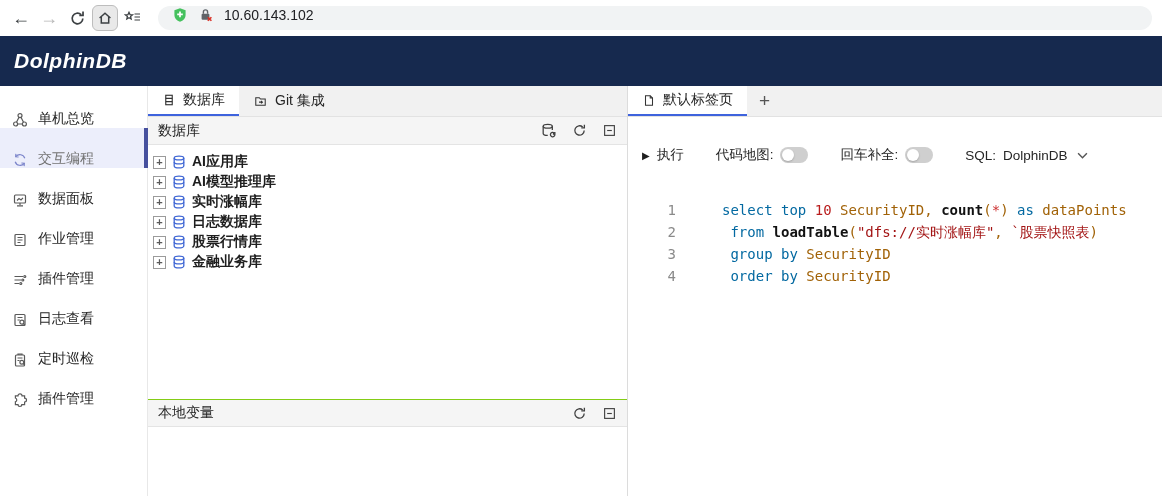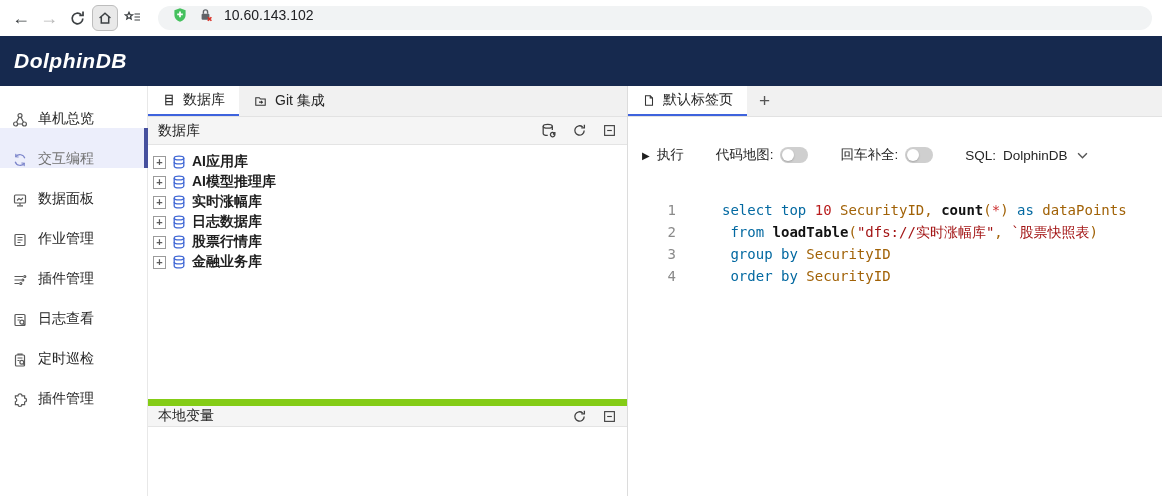--- a/index.html
+++ b/index.html
@@ -37,21 +37,21 @@
   
   .middle { width:480px; flex:0 0 auto; display:flex; flex-direction:column; border-right:1px solid #dcdcdc; background:#fff; }
   .tabstrip { height:31px; background:#f1f1f1; border-bottom:1px solid #e2e2e2; display:flex; align-items:stretch; }
   .tab { display:flex; align-items:center; gap:7px; padding:0 14px; font-size:14px; color:#262626; cursor:pointer; }
   .tab .tab-icon { display:flex; color:#333; }
   .tab.active { background:#fff; border-bottom:2px solid #3e63dd; }
   .newtab-btn { display:flex; align-items:center; padding:0 12px; font-size:19px; color:#555; cursor:pointer; }
 
   .panel-header { height:28px; background:#f5f5f5; border-bottom:1px solid #e4e4e4; display:flex;
     align-items:center; padding:0 10px; font-size:14px; color:#262626; }
-  .panel-header.bordered-top { border-top:7px solid #84cc16;margin-top:7px; }
+  .panel-header.bordered-top { border-top:1px solid #84cc16;margin-top:7px; }
   .ph-icons { margin-left:auto; display:flex; gap:15px; align-items:center; }
   .ph-icons .ico { display:flex; color:#404040; cursor:pointer; }
 
   .tree { flex:1; padding:7px 0 0 5px; overflow:hidden; }
   .tree-row { height:20px; display:flex; align-items:center; gap:5px; font-size:14px; font-weight:bold;
     color:#1f1f1f; cursor:pointer; }
   .expand-box { width:13px; height:13px; border:1px solid #9b9b9b; background:#fff; color:#595959;
     font-size:11px; line-height:11px; display:flex; align-items:center; justify-content:center; flex:0 0 auto; }
   .db-icon { display:flex; color:#3f66d4; }
 

